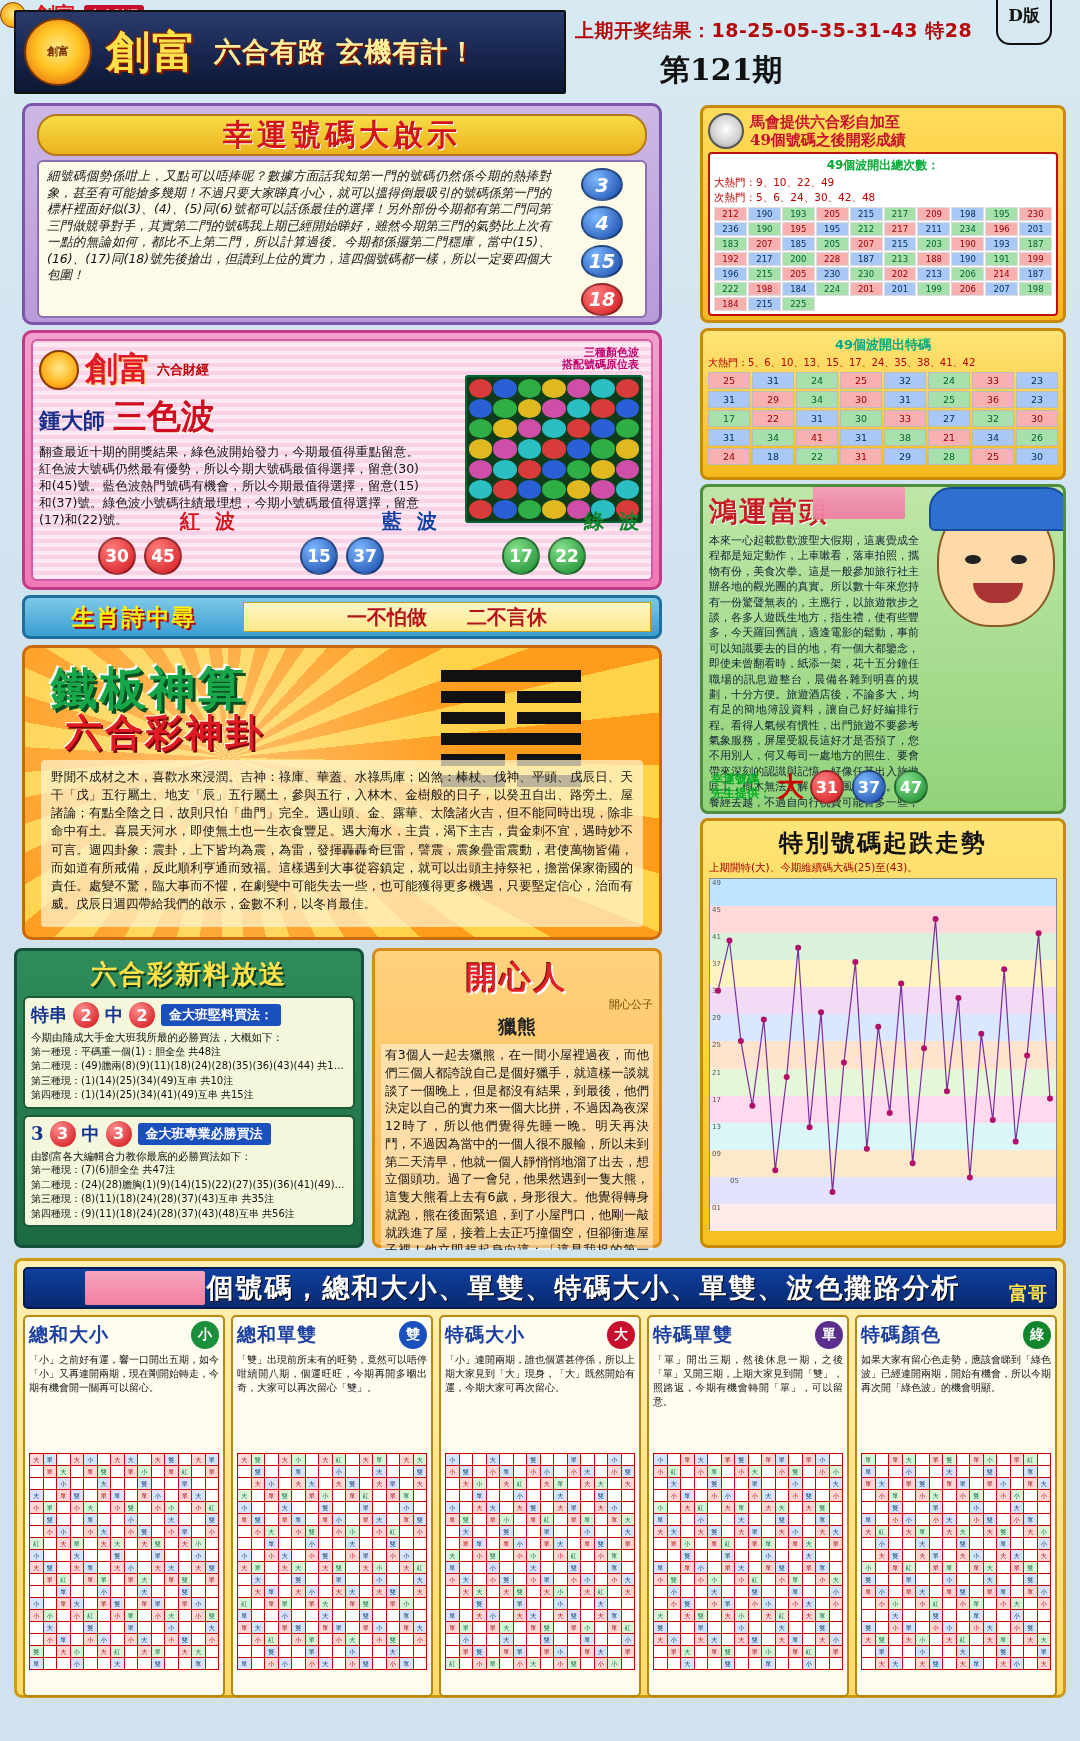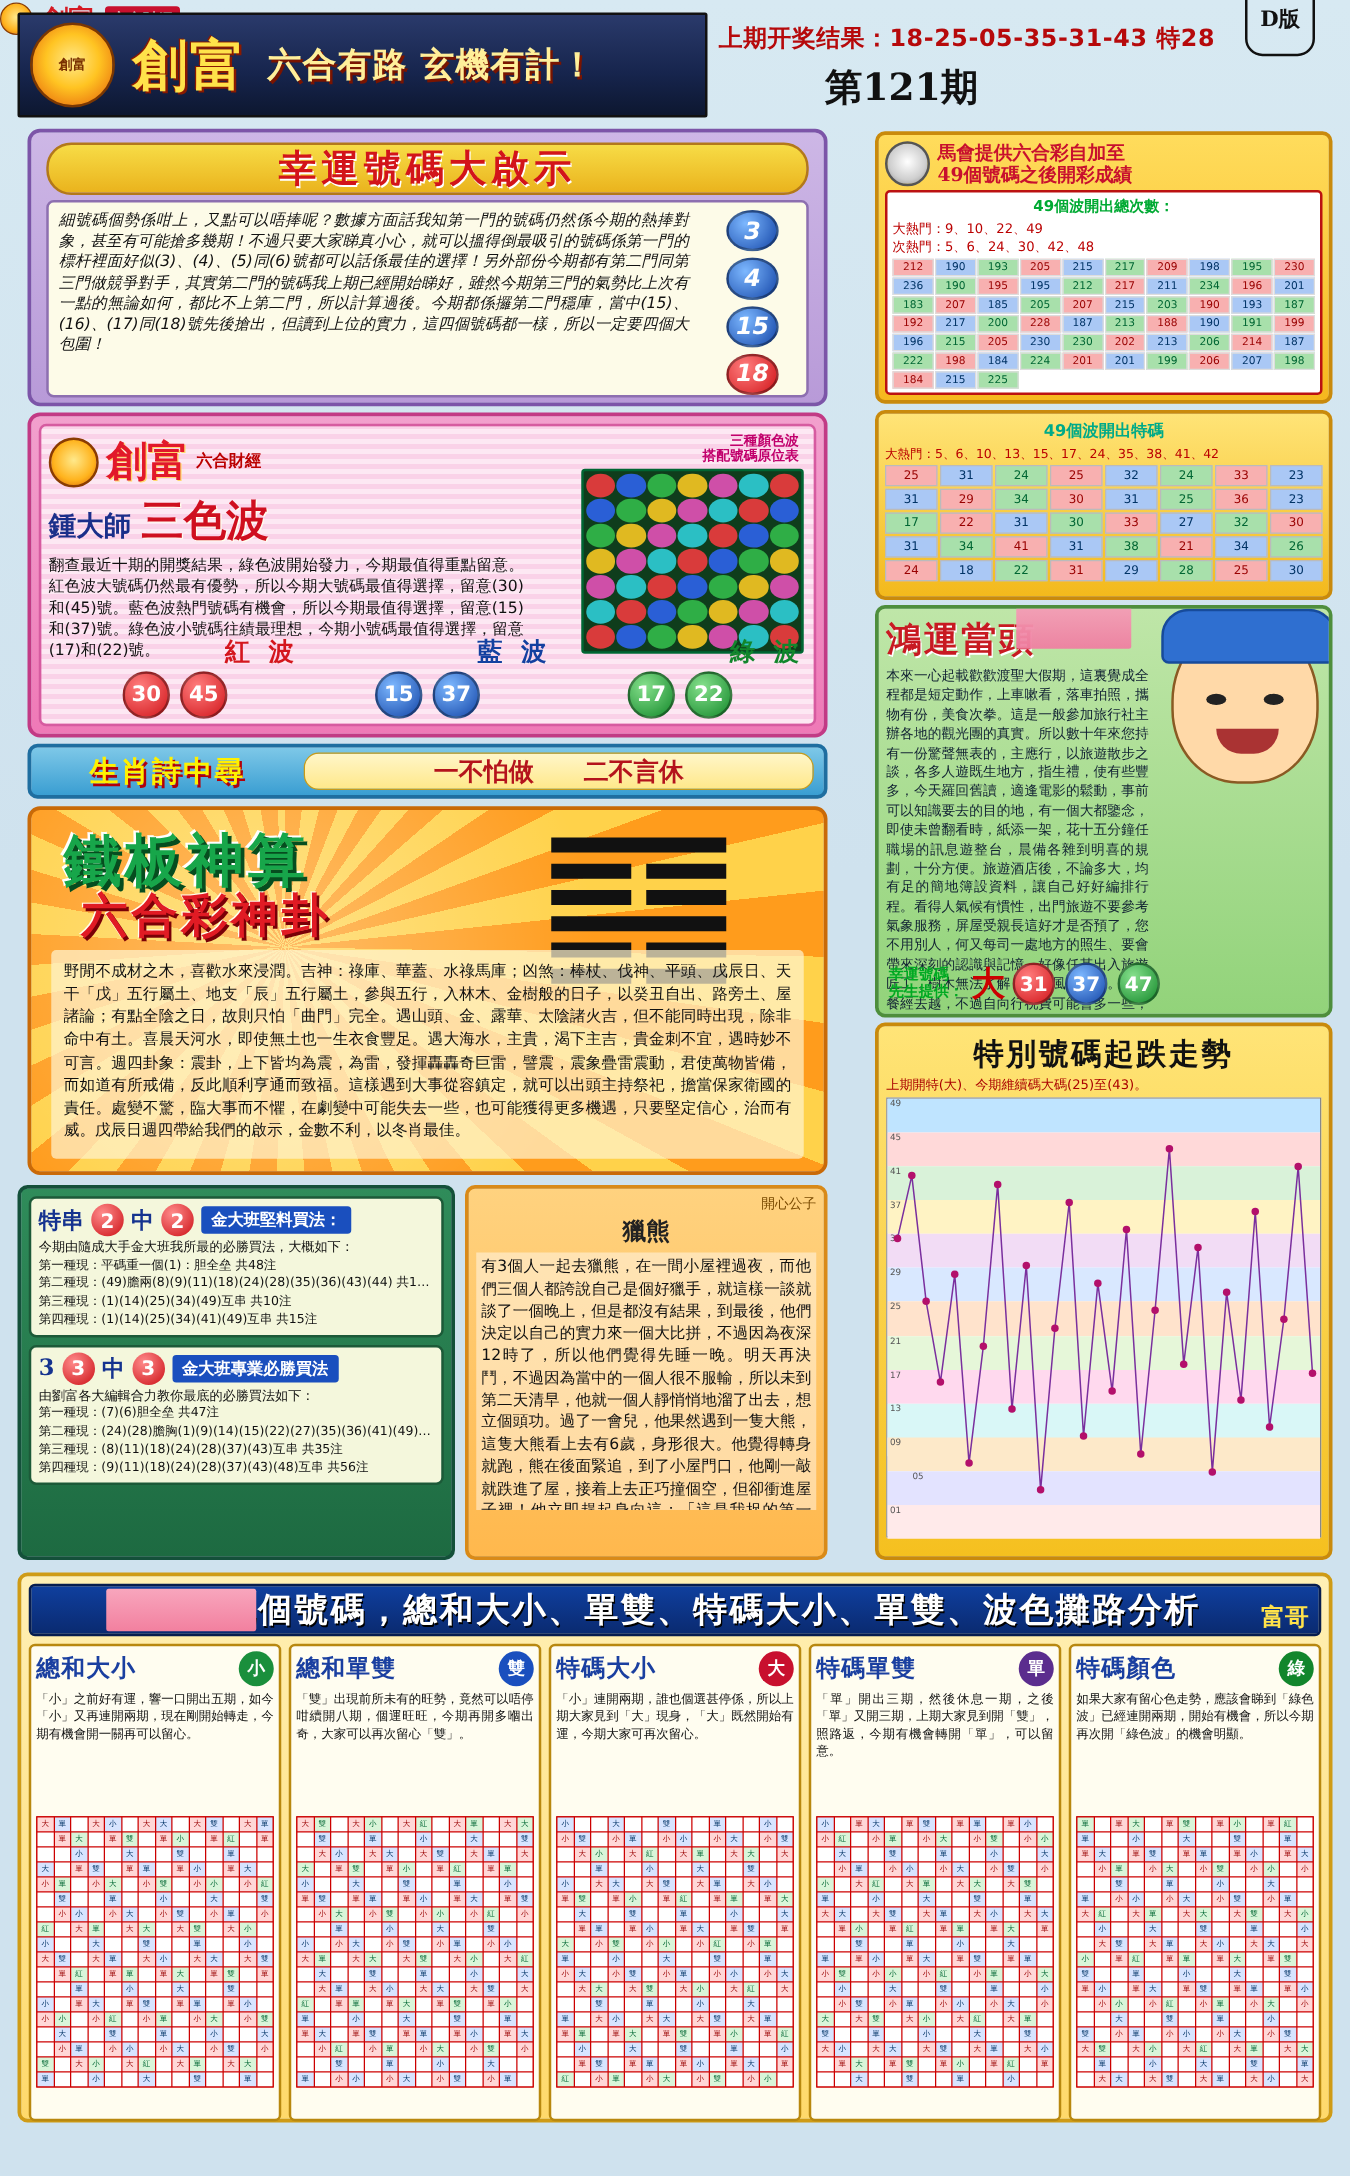--- a/index.html
+++ b/index.html
@@ -167,21 +167,21 @@
   }
   #zodiac .t {
     width:218px; text-align:center;
     font-family:"DejaVu Serif", serif; font-size:23px; font-weight:bold;
     color:#fff100; text-shadow:2px 2px 0 #b3000a;
     letter-spacing:2px;
   }
   #zodiac .p {
     flex:1; height:30px; margin-right:8px;
     background:linear-gradient(180deg,#fff6c9,#ffe88a);
-    border:1px solid #c79b1a; border-radius:12px;
+    border:1px solid #c79b1a; border-radius:0;
     display:flex; align-items:center; justify-content:center; gap:40px;
     font-family:"DejaVu Serif", serif; font-size:20px; font-weight:bold; color:#b4131c;
   }
 
   
   #iron {
     left:22px; top:645px; width:640px; height:295px;
     background:
       radial-gradient(circle at 30% 40%, rgba(255,255,255,.35) 0%, rgba(255,255,255,0) 55%),
       repeating-conic-gradient(from 0deg at 32% 38%, #ff9c1c 0deg 7deg, #ffd24a 7deg 14deg);
@@ -579,20 +579,21 @@
         </div>
       <div class="bar">
           <span class="seg"></span>
           <span class="seg"></span>
         </div>
     </div>
     <div class="paper">野閒不成材之木，喜歡水來浸潤。吉神：祿庫、華蓋、水祿馬庫；凶煞：棒杖、伐神、平頭、戊辰日、天干「戊」五行屬土、地支「辰」五行屬土，參與五行，入林木、金樹般的日子，以癸丑自出、路旁土、屋諸論；有點全陰之日，故則只怕「曲門」完全。遇山頭、金、露華、太陰諸火吉，但不能同時出現，除非命中有土。喜晨天河水，即使無土也一生衣食豐足。遇大海水，主貴，渴下主吉，貴金刺不宜，遇時妙不可言。週四卦象：震卦，上下皆均為震，為雷，發揮轟轟奇巨雷，譬震，震象疊雷震動，君使萬物皆備，而如道有所戒備，反此順利亨通而致福。這樣遇到大事從容鎮定，就可以出頭主持祭祀，擔當保家衛國的責任。處變不驚，臨大事而不懼，在劇變中可能失去一些，也可能獲得更多機遇，只要堅定信心，治而有威。戊辰日週四帶給我們的啟示，金數不利，以冬肖最佳。</div>
   </div>
 
   <div class="card" id="newmat">
+    <div class="t">六合彩新料放送</div>
     <div id="newmat-panels">
         <div class="panel">
           <div class="ph">
             <span class="k">特串</span>
             <span class="chip">2</span>
             <span class="k">中</span>
             <span class="chip">2</span>
             <span class="blue">金大班堅料買法：</span>
           </div>
           <div class="note">今期由隨成大手金大班我所最的必勝買法，大概如下：</div>
@@ -616,20 +617,21 @@
             <div>第一種現：(7)(6)胆全垒    共47注</div>
             <div>第二種現：(24)(28)膽胸(1)(9)(14)(15)(22)(27)(35)(36)(41)(49)    共10注</div>
             <div>第三種現：(8)(11)(18)(24)(28)(37)(43)互串    共35注</div>
             <div>第四種現：(9)(11)(18)(24)(28)(37)(43)(48)互串    共56注</div>
           </div>
         </div>
       </div>
   </div>
 
   <div class="card" id="happy">
+    <div class="t">開心人</div>
     <div class="by">開心公子</div>
     <div class="sub">獵熊</div>
     <div class="story">有3個人一起去獵熊，在一間小屋裡過夜，而他們三個人都誇說自己是個好獵手，就這樣一談就談了一個晚上，但是都沒有結果，到最後，他們決定以自己的實力來一個大比拼，不過因為夜深12時了，所以他們覺得先睡一晚。明天再決鬥，不過因為當中的一個人很不服輸，所以未到第二天清早，他就一個人靜悄悄地溜了出去，想立個頭功。過了一會兒，他果然遇到一隻大熊，這隻大熊看上去有6歲，身形很大。他覺得轉身就跑，熊在後面緊追，到了小屋門口，他剛一敲就跌進了屋，接着上去正巧撞個空，但卻衝進屋子裡！他立即趕起身向這：「這是我捉的第一隻，你們去剝牠的皮吧，我現在去捉第二隻！」屋內的兩個人都嚇得瘋了，誤著認輸！</div>
   </div>
 
   <div class="card" id="freq">
     <div class="hdr">
       <div class="logo"></div>
       <div class="htxt" style="white-space:pre-line">馬會提供六合彩自加至
 49個號碼之後開彩成績</div>

